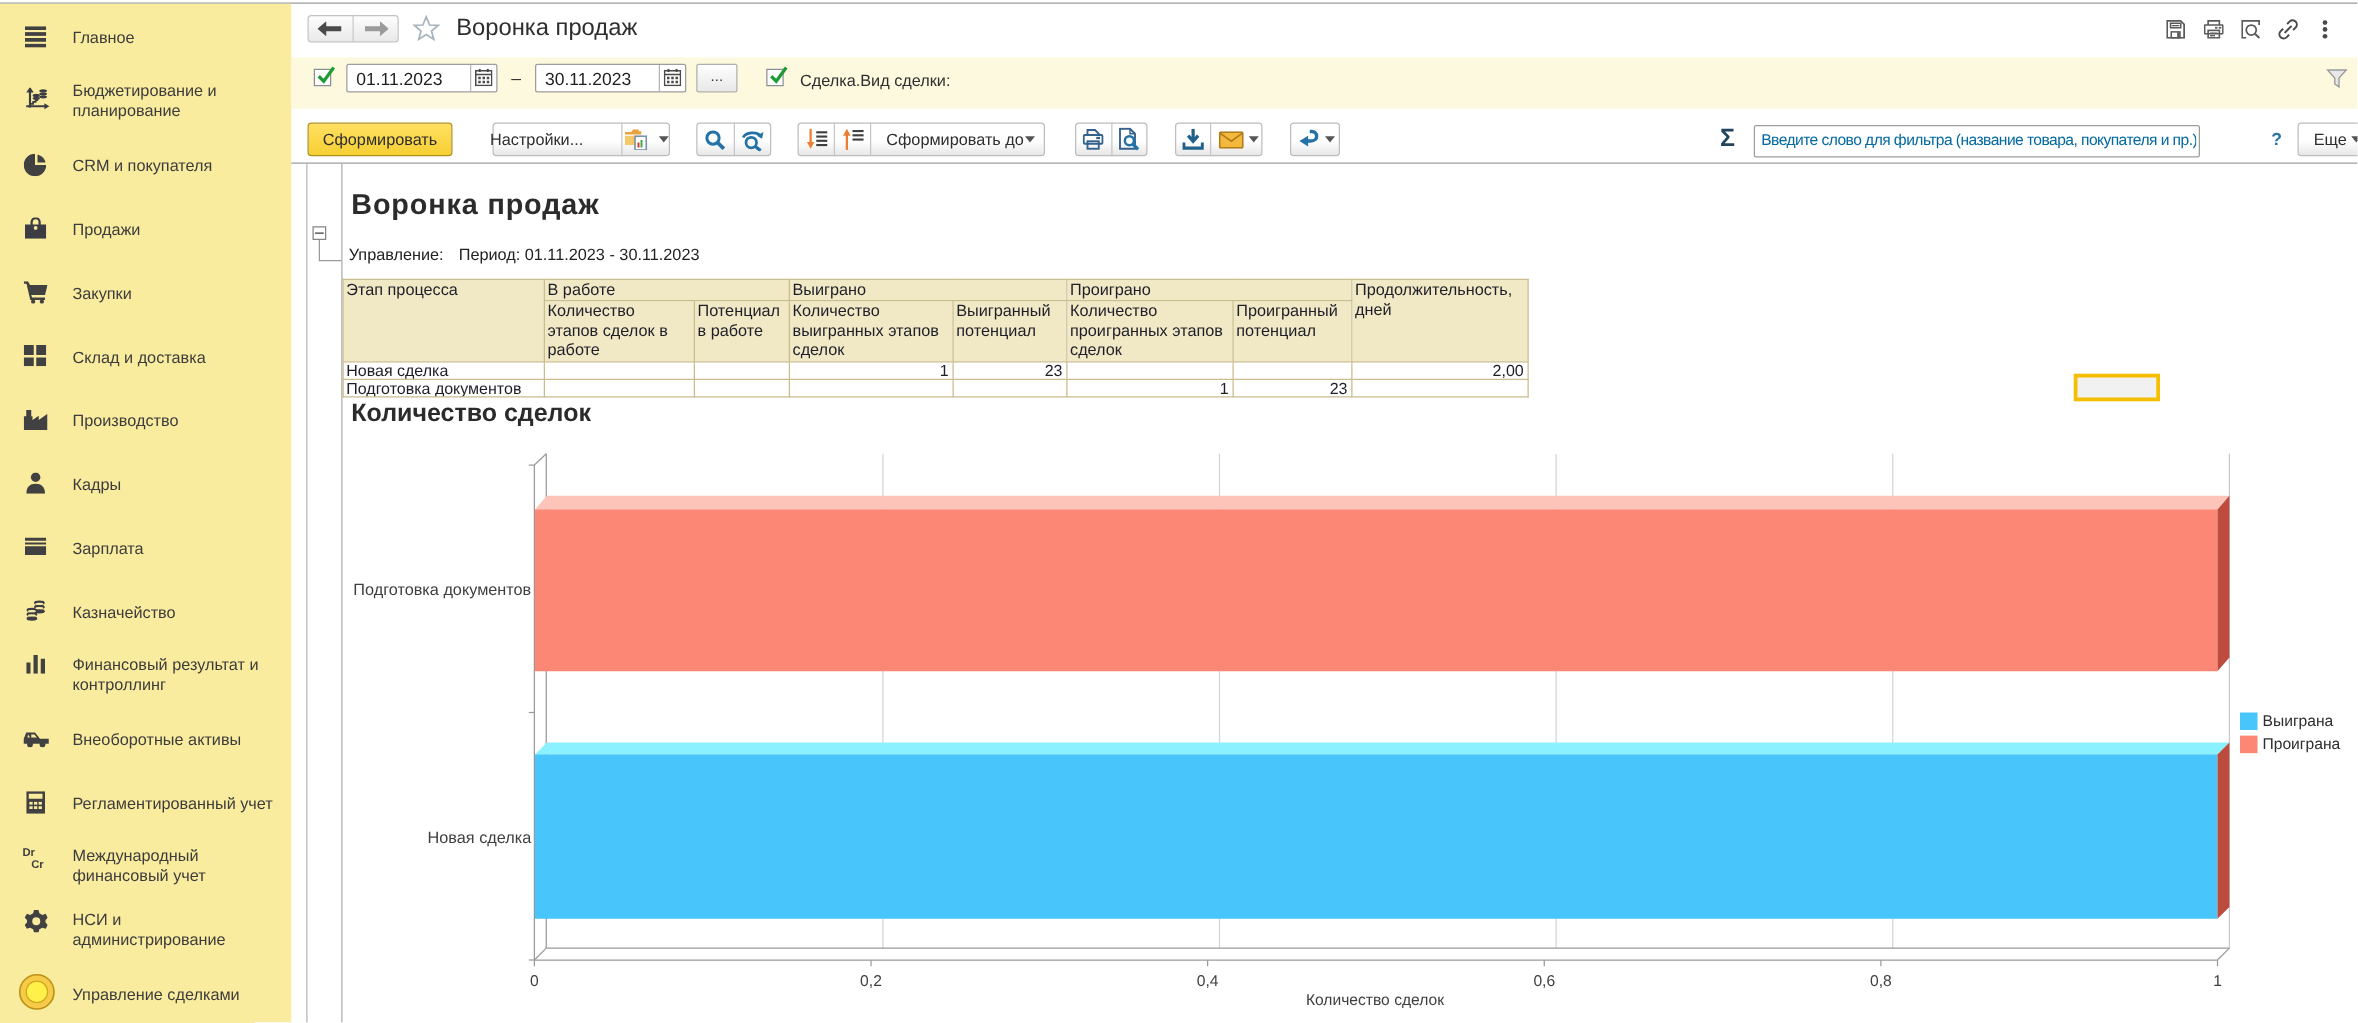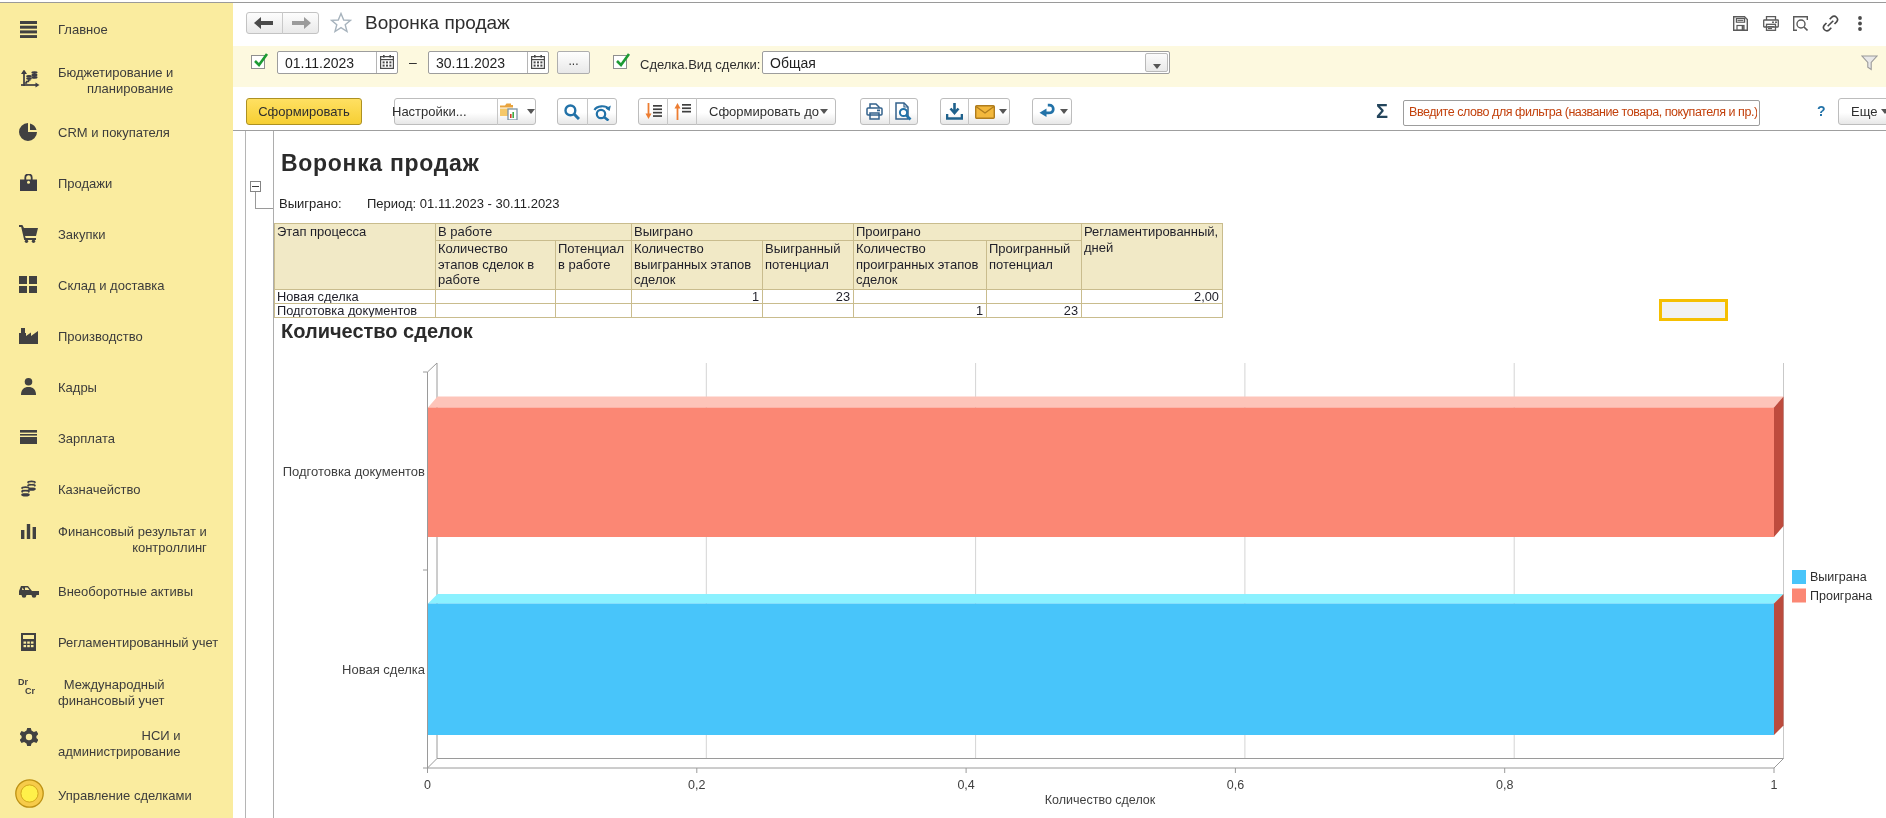--- a/index.html
+++ b/index.html
@@ -4,21 +4,21 @@
 <style>
   * { margin:0; padding:0; box-sizing:border-box; }
   html,body { width:1886px; height:818px; overflow:hidden; background:#fff;
     font-family:"Liberation Sans", sans-serif; }
   .abs { position:absolute; }
   #root { position:relative; width:1886px; height:818px; }
   
   #topline { left:0; top:2px; width:1886px; height:1px; background:#9a9a9a; }
   #sidebar { left:0; top:3px; width:233px; height:815px; background:#FAEC9F; }
   .mi { position:absolute; left:0; width:233px; }
-  .mi .txt { position:absolute; left:58px; font-size:13px; line-height:16px; color:#3c3c3c;text-align:right; }
+  .mi .txt { position:absolute; left:58px; font-size:13px; line-height:16px; color:#3c3c3c; }
   .mi svg { position:absolute; }
   
   .navbtns { left:246px; top:12px; width:73px; height:22px; border:1px solid #c3c3c3;
     border-radius:3px; background:linear-gradient(#fdfdfd,#e9e9e9); }
   .navdiv { left:282px; top:12px; width:1px; height:22px; background:#c9c9c9; }
   #title { left:365px; top:12px; font-size:19px; color:#2e2e2e; }
   
   #frow { left:233px; top:46px; width:1653px; height:41px; background:#FDF9DF; }
   .cbx { position:absolute; width:14px; height:14px; background:#fff; border:1px solid #8f8f8f; }
   .inp { position:absolute; height:23px; background:#fff; border:1px solid #9d9d9d;
@@ -294,25 +294,20 @@
             <rect x="9.4" y="9.6" width="2" height="2"></rect>
           </g>
         </svg></div>
 </div>
 <div class="abs" style="left:557px;top:51px;width:33px;height:23px;border:1px solid #aeaeae;border-radius:2px;background:linear-gradient(#fefefe,#e8e8e8);text-align:center;font-size:12px;color:#333;line-height:19px">...</div>
 <div class="cbx" style="left:613px;top:55px"></div>
 <svg class="abs" style="left:615px;top:53px" width="16" height="16" viewBox="0 0 16 16">
   <path d="M2 8 L6 12 L14 1" fill="none" stroke="#1d9b34" stroke-width="2.6"></path>
     </svg>
 <div class="abs" style="left:640px;top:57px;font-size:13px;color:#2e2e2e">Сделка.Вид сделки:</div>
-<div class="inp" style="left:762px;top:51px;width:408px">
-  <div class="dtxt">Общая</div>
-  <div style="position:absolute;right:1px;top:1px;width:23px;height:19px;border:1px solid #b9b9b9;border-radius:2px;background:linear-gradient(#fbfbfb,#e9e9e9)">
-    <span class="darr" style="margin:7px 0 0 7px"></span></div>
-</div>
 <svg class="abs" style="left:1861px;top:55px" width="17" height="16" viewBox="0 0 17 16">
   <path d="M1 1 L16 1 L10.2 7.5 L10.2 14.5 L6.8 12.2 L6.8 7.5 Z" fill="#e8e8e8" stroke="#9a9a9a" stroke-width="1.1"></path>
     </svg>
 
 <div class="abs" id="genbtn">Сформировать</div>
 <div class="abs tbtn" style="left:394px;width:142px"></div>
 <div class="abs vsep" style="left:497px"></div>
 <div class="abs tlbl" style="left:392px;top:104px">Настройки...</div>
 <svg class="abs" style="left:500px;top:103px" width="19" height="17" viewBox="0 0 19 17">
   <path d="M0 2.5 L5 2.5 L6.5 0.5 L11 0.5 L11 2 L13 2 L13 4.5 L0 4.5 Z" fill="#E8A33D"></path>
@@ -392,21 +387,21 @@
     </svg>
 <span class="abs darr" style="left:999px;top:109px"></span>
 <div class="abs tbtn" style="left:1032px;width:40px"></div>
 <svg class="abs" style="left:1038px;top:102px" width="20" height="16" viewBox="0 0 20 16">
   <path d="M6.5 10.8 L10.5 10.8 C14.2 10.8 15.3 8.6 15.3 6.9 C15.3 4.7 13.6 3.2 11.4 3.2 L9.8 3.2" fill="none" stroke="#2272A8" stroke-width="2.7"></path>
   <path d="M1.5 10.8 L8.5 6.5 L8.5 15.1 Z" fill="#2272A8"></path>
     </svg>
 <span class="abs darr" style="left:1060px;top:109px"></span>
 <div class="abs" style="left:1376px;top:100px;font-size:20px;font-weight:bold;color:#23455c">Σ</div>
 <div class="inp" style="left:1403px;top:100px;width:357px;height:26px"></div>
-<div class="abs" style="left:1409px;top:105px;width:348px;overflow:hidden;white-space:nowrap;font-size:12.5px;letter-spacing:-0.45px;color:#c2410c">Введите слово для фильтра (название товара, покупателя и пр.)</div>
+<div class="abs" style="left:1409px;top:105px;width:348px;overflow:hidden;white-space:nowrap;font-size:12.5px;letter-spacing:-0.45px;color:#0369a1">Введите слово для фильтра (название товара, покупателя и пр.)</div>
 <div class="abs" style="left:1817px;top:103px;font-size:14px;font-weight:bold;color:#2272A8">?</div>
 <div class="abs tbtn" style="left:1838px;width:60px"></div>
 <div class="abs tlbl" style="left:1851px;top:104px">Еще</div>
 <span class="abs darr" style="left:1881px;top:109px"></span>
 
 <svg class="abs" style="left:1733px;top:16px" width="15" height="15" viewBox="0 0 15 15">
   <g fill="none" stroke="#5a5a5a" stroke-width="1.4">
         <path d="M0.7 0.7 L11.5 0.7 L14.3 3.5 L14.3 14.3 L0.7 14.3 Z"></path>
       </g>
   <rect x="3.4" y="2.6" width="8.2" height="3.6" fill="none" stroke="#5a5a5a" stroke-width="1.2"></rect>
@@ -444,21 +439,21 @@
         <circle cx="3" cy="2" r="1.9"></circle>
         <circle cx="3" cy="7.5" r="1.9"></circle>
         <circle cx="3" cy="13" r="1.9"></circle>
       </g>
     </svg>
 <div class="abs" id="tbline"></div>
 
 <div class="abs" id="vline"></div>
 <div class="abs" style="left:245px;top:131px;width:1px;height:687px;background:#b5b5b5"></div>
 <div class="abs" id="rtitle">Воронка продаж</div>
-<div class="abs ptext" style="left:279px;top:196px">Выиграно:</div>
+<div class="abs ptext" style="left:279px;top:196px">Управление:</div>
 <div class="abs ptext" style="left:367px;top:196px">Период: 01.11.2023 - 30.11.2023</div>
 
 <div class="abs" style="left:250px;top:181px;width:11px;height:11px;border:1px solid #848484;background:#fff"></div>
 <div class="abs" style="left:252px;top:186px;width:7px;height:1px;background:#3c3c3c"></div>
 <div class="abs" style="left:255px;top:192px;width:1px;height:16px;background:#9a9a9a"></div>
 <div class="abs" style="left:255px;top:208px;width:18px;height:1px;background:#9a9a9a"></div>
 <table class="abs" id="rtable">
 <colgroup>
   <col style="width:161px">
         <col style="width:120px">
@@ -468,21 +463,21 @@
         <col style="width:133px">
         <col style="width:95px">
         <col style="width:141px">
 </colgroup>
 <tbody>
         <tr style="height:17px">
   <td class="h" rowspan="2">Этап процесса</td>
   <td class="h" colspan="2">В работе</td>
   <td class="h" colspan="2">Выиграно</td>
   <td class="h" colspan="2">Проиграно</td>
-  <td class="h" rowspan="2">Регламентированный, дней</td>
+  <td class="h" rowspan="2">Продолжительность, дней</td>
 </tr>
 <tr style="height:49px">
   <td class="h">Количество<br>этапов сделок в<br>работе</td>
   <td class="h">Потенциал<br>в работе</td>
   <td class="h">Количество<br>выигранных этапов<br>сделок</td>
   <td class="h">Выигранный<br>потенциал</td>
   <td class="h">Количество<br>проигранных этапов<br>сделок</td>
   <td class="h">Проигранный<br>потенциал</td>
 </tr>
 <tr class="dr">

